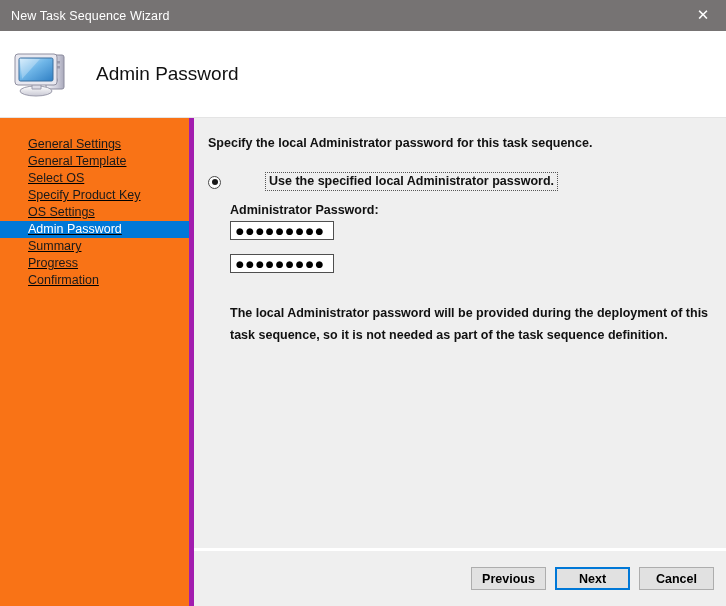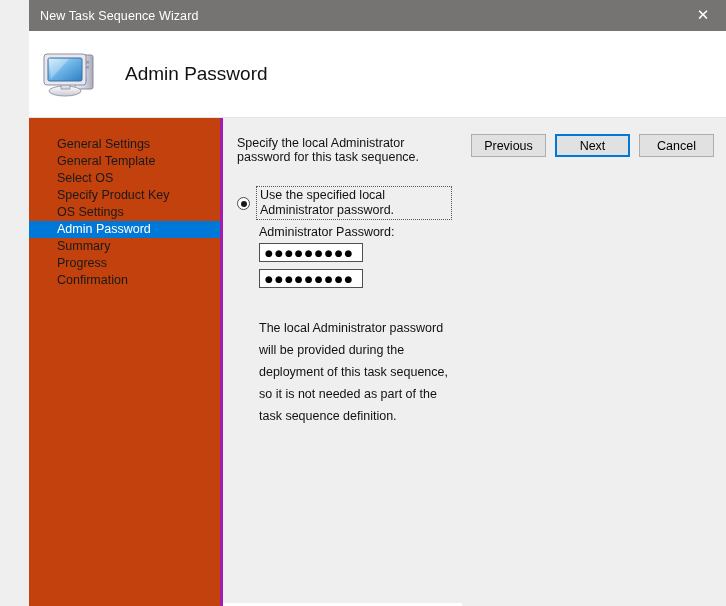--- a/index.html
+++ b/index.html
@@ -18,21 +18,20 @@
 
   
   .window {
     position: relative;
     width: 726px;
     height: 606px;
     background: #efefef;
     box-sizing: border-box;
     display: flex;
     flex-direction: column;
-    padding-left: 29px;
   }
 
   
   .titlebar {
     height: 31px;
     background: #767373;
     display: flex;
     align-items: center;
     justify-content: space-between;
     flex: 0 0 auto;
@@ -84,44 +83,46 @@
   .body-area {
     flex: 1 1 auto;
     display: flex;
     background: #efefef;
     min-height: 0;
   }
 
   .sidebar {
     width: 194px;
     flex: 0 0 194px;
-    background: #c2410c;
+    background: #f97316;
     padding-top: 18px;
     box-sizing: border-box;
-    border-right: 3px solid #a21caf;
+    border-right: 5px solid #a21caf;
+    text-decoration: underline;
   }
   .nav-item {
     height: 17px;
     line-height: 17px;
     padding-left: 28px;
     font-size: 12.5px;
     color: #1a1a1a;
     white-space: nowrap;
   }
   .nav-item.selected {
     background: #0078d7;
     color: #ffffff;
   }
 
   .content-wrap {
     flex: 1 1 auto;
     display: flex;
-    flex-direction: row;
+    flex-direction: column;
     min-width: 0;
     padding: 0;
+    font-weight: bold;
   }
   .content {
     flex: 1 1 auto;
     background: #efefef;
     margin: 0 0 0 0;
     padding: 18px 12px 0 14px;
     box-sizing: border-box;
     position: relative;
     border-bottom: 3px solid #ffffff;
   }
@@ -130,20 +131,21 @@
     font-size: 12.5px;
     color: #111111;
     margin-bottom: 24px;
   }
 
   
   .option-row {
     display: flex;
     align-items: center;
     margin-bottom: 4px;
+    gap: 38px;
   }
   .radio {
     width: 13px;
     height: 13px;
     border-radius: 50%;
     border: 1px solid #4a4a4a;
     background: #ffffff;
     box-sizing: border-box;
     margin-top: 1px;
     flex: 0 0 auto;
@@ -168,21 +170,21 @@
     line-height: 15px;
   }
   .option-label.focused {
     outline: 1px dotted #555555;
     outline-offset: 1px;
     padding: 0 2px;
   }
 
   .field-block {
     margin-left: 22px;
-    margin-top: 7px;
+    margin-top: 14px;
   }
   .field-label {
     font-size: 12.5px;
     color: #111111;
     margin-bottom: 4px;
   }
   .pw-input {
     width: 104px;
     height: 19px;
     border: 1px solid #4f4f4f;

